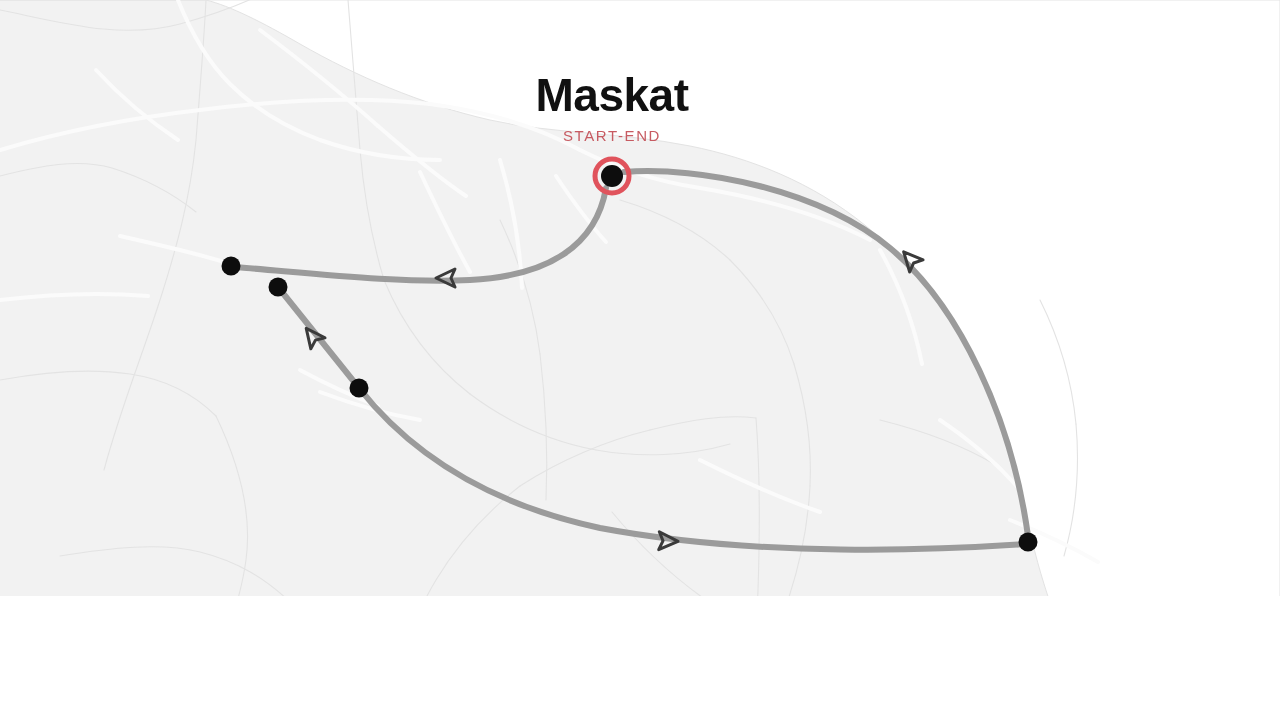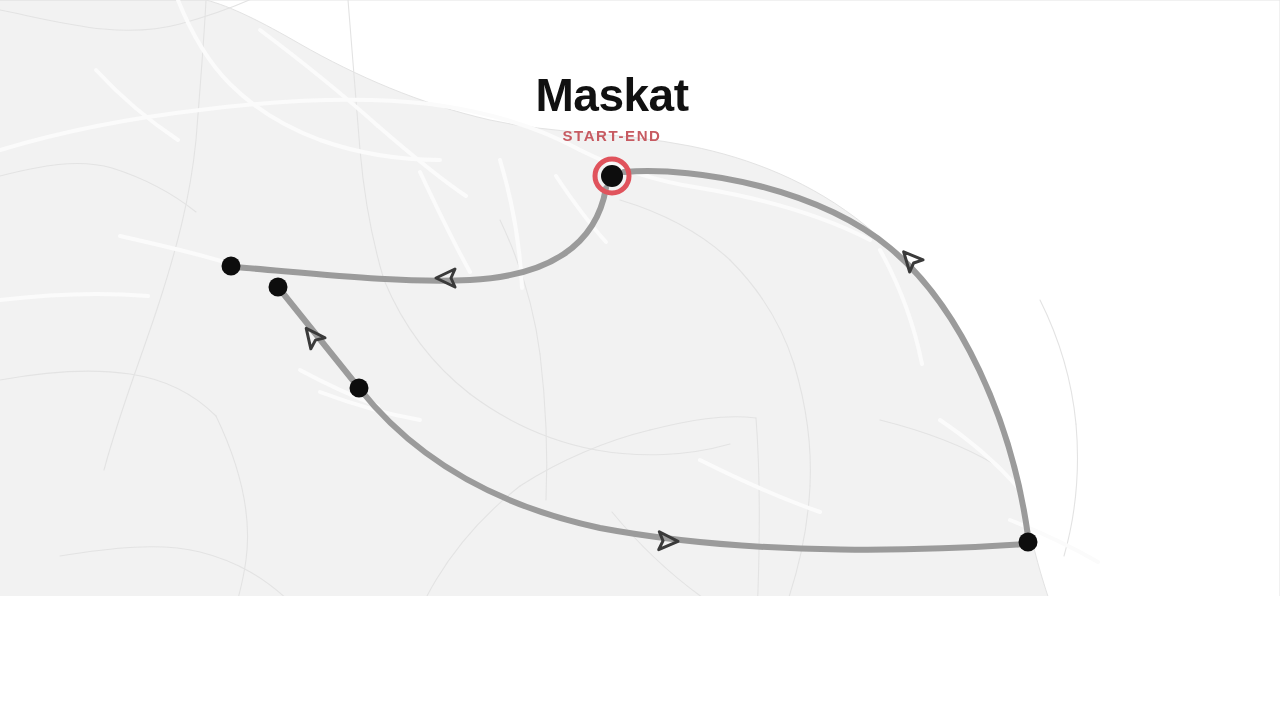--- a/index.html
+++ b/index.html
@@ -36,21 +36,21 @@
     font-size: 46px;
     font-weight: 700;
     letter-spacing: -0.5px;
     line-height: 1.0;
     color: #111111;
     margin: 0;
     white-space: nowrap;
   }
   .label-sub {
     font-size: 15px;
-    font-weight: 700;
+    font-weight: 400;
     letter-spacing: 1.6px;
     line-height: 1.0;
     margin: 10px 0 0 0;
     white-space: nowrap;
     color: #c75b62;
   }
 </style>
 </head>
 <body>
 

